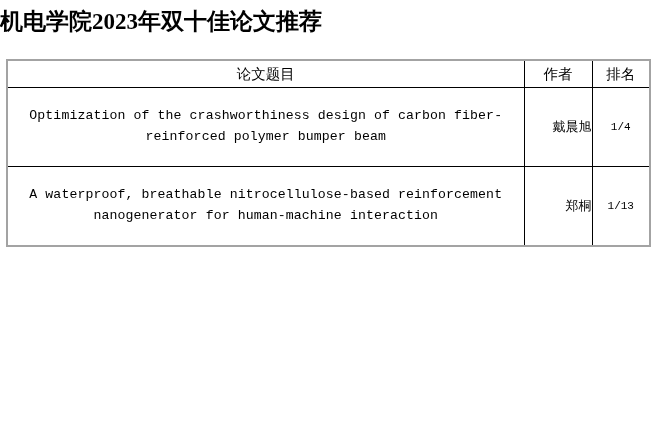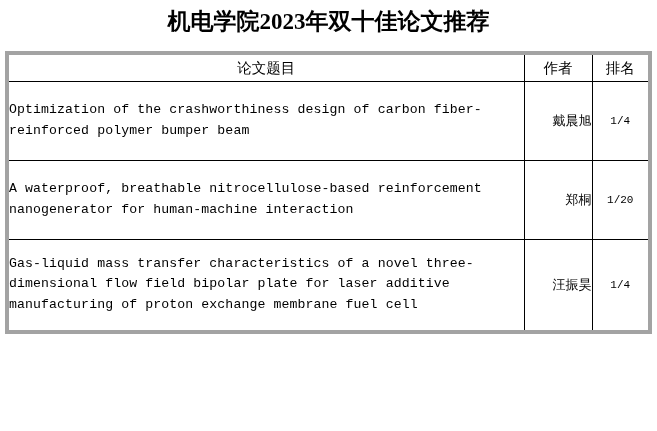--- a/index.html
+++ b/index.html
@@ -14,34 +14,33 @@
     font-family: "Liberation Serif", serif;
     color: #000000;
   }
   .page {
     width: 657px;
     height: 431px;
     position: relative;
     box-sizing: border-box;
   }
   .doc-title {
-    text-align: center;
     font-family: "Liberation Serif", serif;
     font-size: 23px;
     font-weight: bold;
     letter-spacing: 0px;
     padding: 8px 0 7px 0;
     line-height: 1.2;
   }
   table.paper-table {
     width: 645px;
-    margin: 8px auto;
+    margin: 16px auto;
     border-collapse: collapse;
     table-layout: fixed;
-    border: 4px solid #a3a3a3;
+    border: 2px solid #a3a3a3;
   }
   table.paper-table td, table.paper-table th {
     border: 1px solid #000;
     padding: 0;
     vertical-align: middle;
   }
   .col-title { width: 517px; }
   .col-author { width: 68px; }
   .col-rank { width: 58px; }
 
@@ -50,20 +49,21 @@
     font-size: 14.5px;
     font-weight: normal;
     text-align: center;
     height: 26px;
     line-height: 26px;
   }
   .cell-title {
     font-family: "Liberation Mono", monospace;
     font-size: 13.2px;
     line-height: 1.55;
+    text-align: center;
     padding: 6px 8px;
     letter-spacing: 0.1px;
   }
   .cell-author {
     font-family: Liberation Sans, sans-serif;
     font-size: 13px;
     text-align: right;
   }
   .cell-rank {
     font-family: "Liberation Mono", monospace;
@@ -97,23 +97,18 @@
     </thead>
     <tbody>
       <tr class="row-1">
         <td class="cell-title">Optimization of the crashworthiness design of carbon fiber-reinforced polymer bumper beam</td>
         <td class="cell-author">戴晨旭</td>
         <td class="cell-rank">1/4</td>
       </tr>
       <tr class="row-2">
         <td class="cell-title">A waterproof, breathable nitrocellulose-based reinforcement nanogenerator for human-machine interaction</td>
         <td class="cell-author">郑桐</td>
-        <td class="cell-rank">1/20</td>
-      </tr>
-      <tr class="row-4">
-        <td class="cell-title">Gas-liquid mass transfer characteristics of a novel three-dimensional flow field bipolar plate for laser additive manufacturing of proton exchange membrane fuel cell</td>
-        <td class="cell-author">汪振昊</td>
-        <td class="cell-rank">1/4</td>
+        <td class="cell-rank">1/13</td>
       </tr>
     </tbody>
   </table>
 
 </div>
 
 </body></html>

